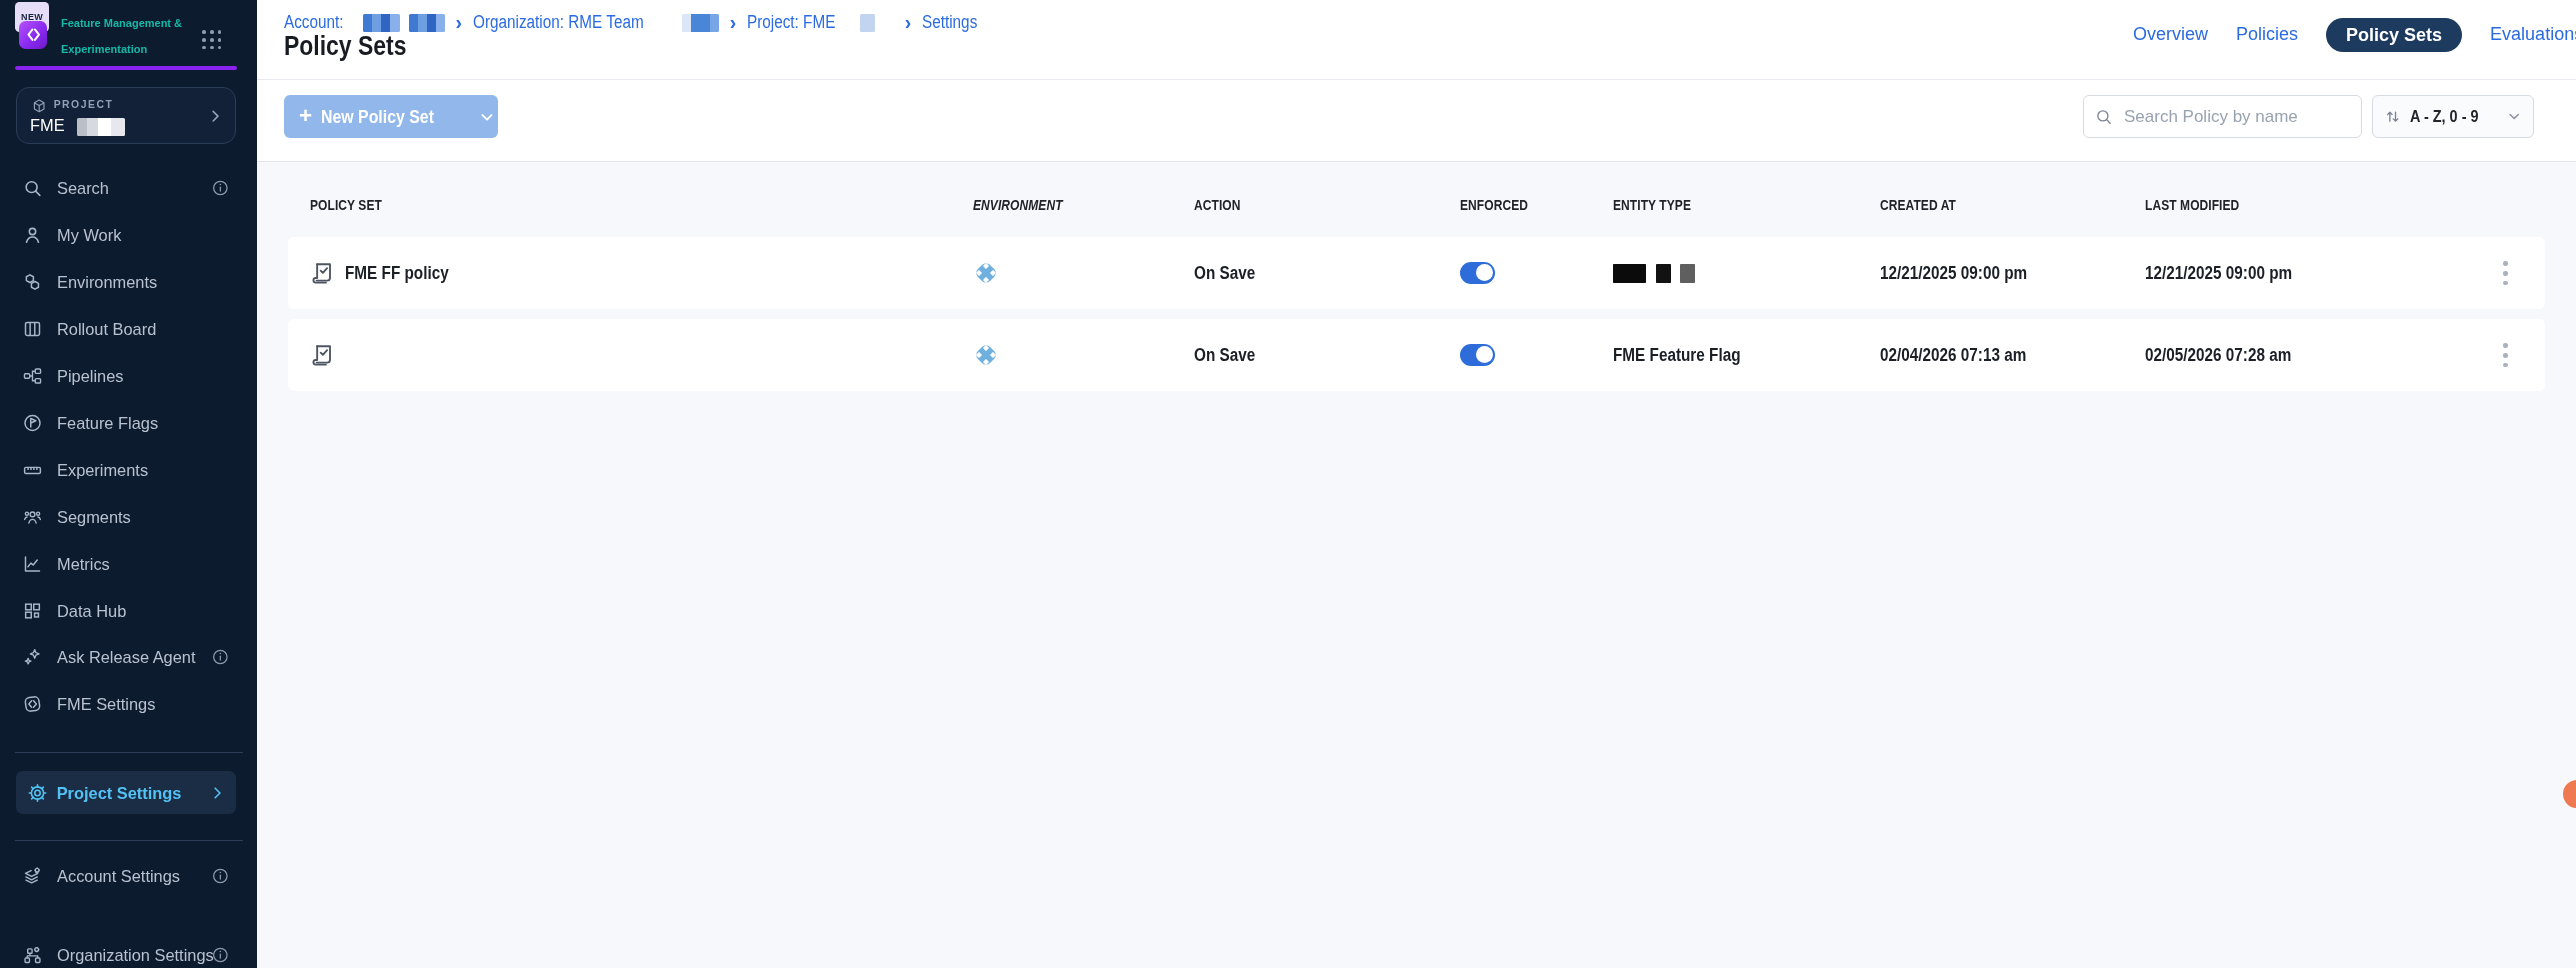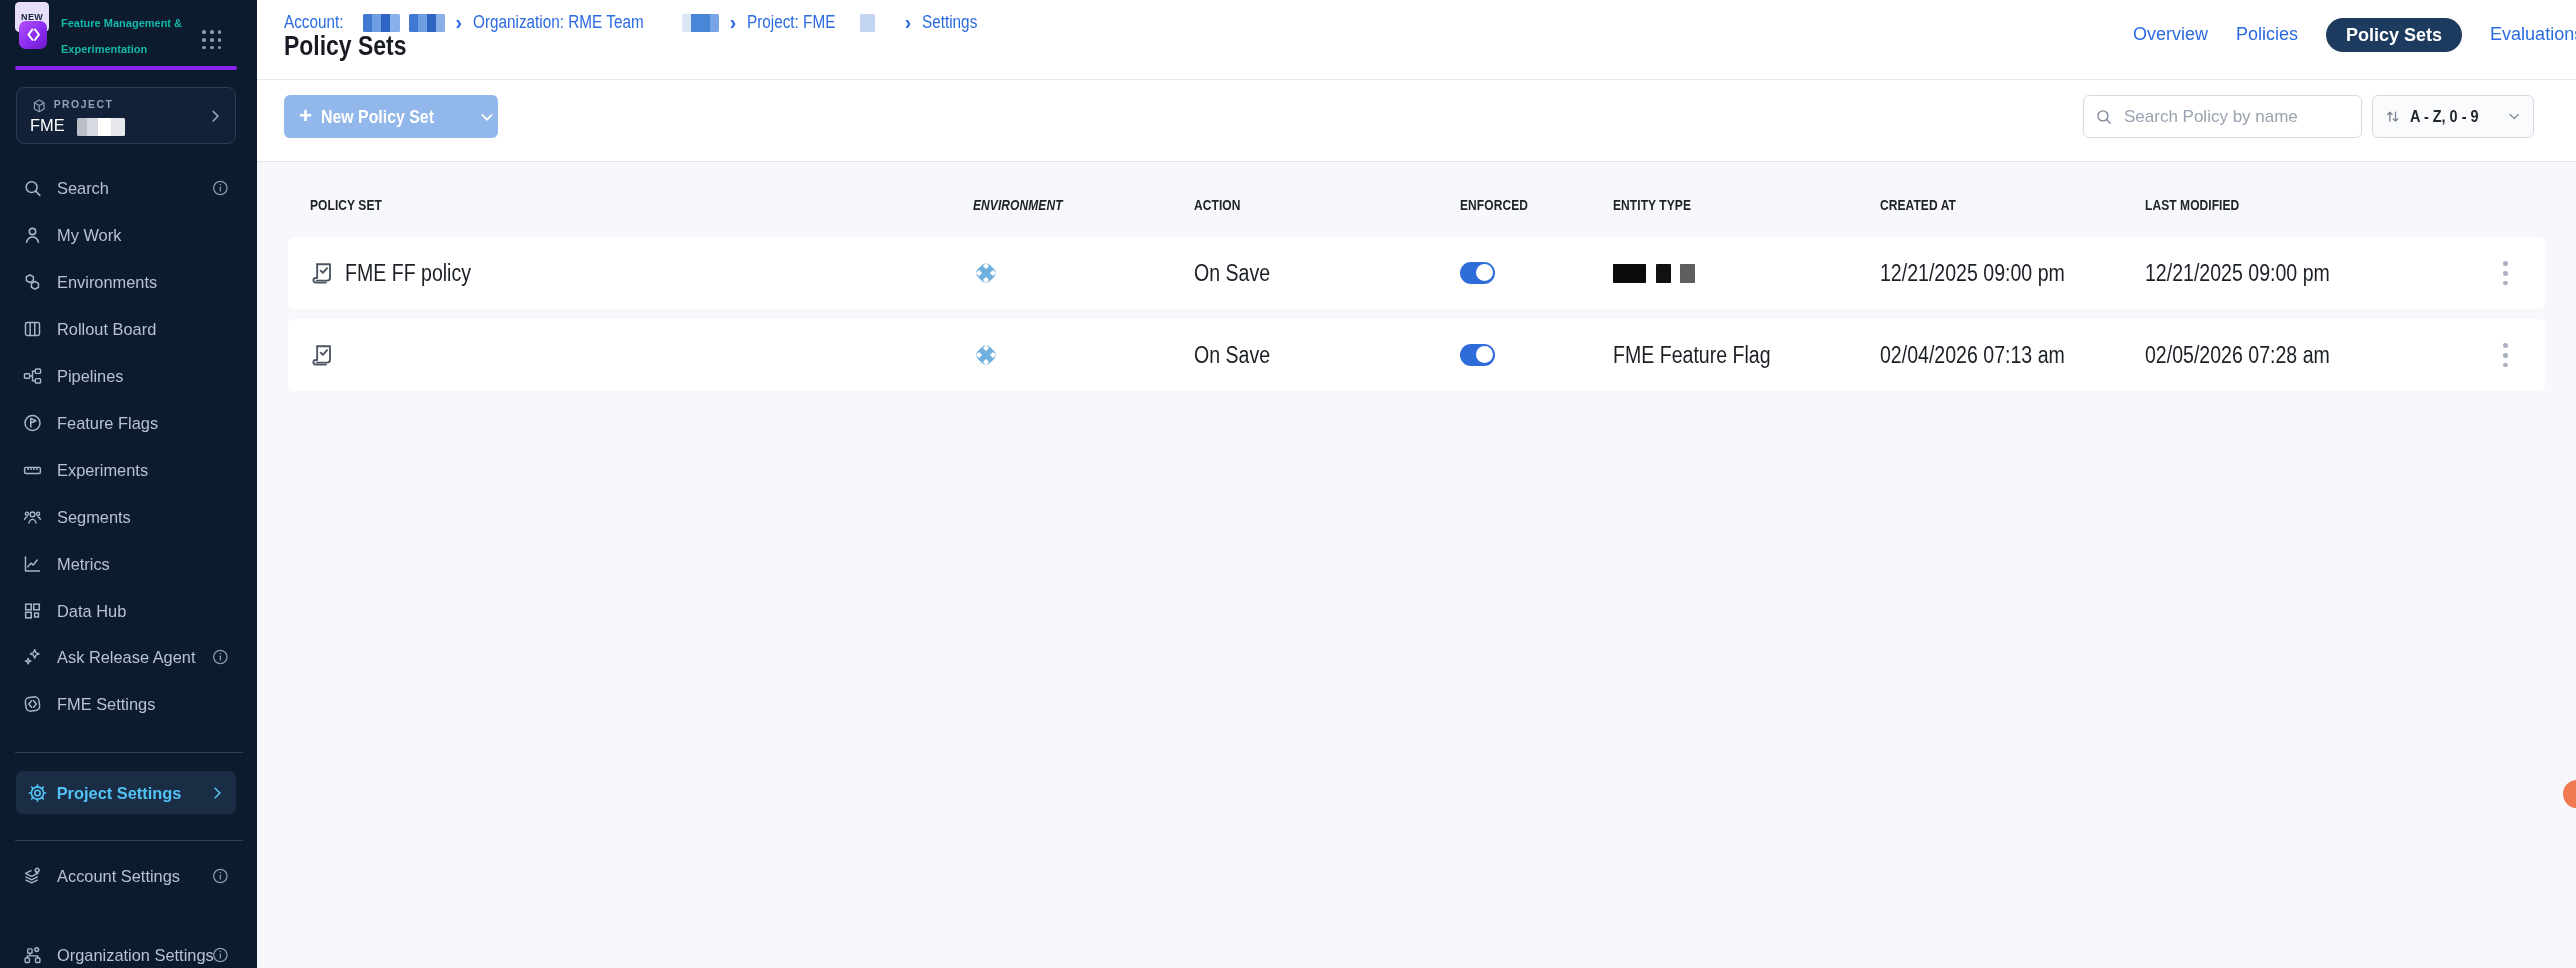--- a/index.html
+++ b/index.html
@@ -14,21 +14,21 @@
              background:#e6def9;color:#14203a;font-size:9px;font-weight:800;letter-spacing:0.4px;border-radius:4.5px;}
   .brand-logo{position:absolute;left:19.4px;top:21px;width:28px;height:28px;border-radius:6.7px;
               background:linear-gradient(135deg,#b553f7 0%,#8a2bf0 55%,#6f18c9 100%);
               display:flex;align-items:center;justify-content:center;}
   .brand-title{position:absolute;left:61px;top:9.7px;width:143px;font-size:11px;font-weight:700;
                line-height:26px;color:#14b8a6;}
   .grid9{position:absolute;left:202px;top:30px;width:20px;height:20px;
          display:grid;grid-template-columns:repeat(3,1fr);grid-template-rows:repeat(3,1fr);gap:3.7px;cursor:pointer;}
   .grid9 i{width:3.7px;height:3.7px;border-radius:50%;background:#8e9aac;}
   .accent-rule{position:absolute;left:15px;top:66px;width:222px;height:3.7px;border-radius:2.2px;}
-  .project-box{position:absolute;left:15.7px;top:87px;width:220px;height:57px;border-radius:8px;
+  .project-box{position:absolute;left:15.7px;top:87px;width:220px;height:57px;border-radius:13px;
                border:1.5px solid #2b3c57;background:#122137;box-sizing:border-box;cursor:pointer;}
   .pb-label{position:absolute;left:37px;top:11.2px;font-size:10.4px;font-weight:800;letter-spacing:1.5px;color:#93a0b5;}
   .pb-name{position:absolute;left:13.4px;top:28px;font-size:16.4px;color:#ffffff;}
   .pb-redact{position:absolute;left:60px;top:30px;width:48px;height:18px;border-radius:1.5px;
              background:linear-gradient(90deg,#b9bec7 0 10.4px,#d6d9df 10.4px 21px,#ffffff 21px 34px,#e6e8ed 34px 48px);}
   .side-item{position:absolute;left:0;width:257px;height:34px;cursor:pointer;}
   .si-icon{position:absolute;left:22.4px;top:50%;transform:translateY(-50%);width:21px;height:21px;}
   .si-label{position:absolute;left:57px;top:50%;transform:translateY(-50%);font-size:16.4px;color:#b8c2d1;white-space:nowrap;}
   .si-info{position:absolute;left:211px;top:50%;transform:translateY(-50%);width:18.7px;height:18.7px;cursor:pointer;}
   .side-divider{position:absolute;left:15px;width:228px;height:0.7px;background:#2e3e56;}
@@ -66,21 +66,21 @@
                     font-family:"Liberation Sans","DejaVu Sans",sans-serif;}
   .search-box input::placeholder{color:#99a2b0;}
   .sort-box{position:absolute;left:2372px;top:95px;width:162px;height:43px;border:1.5px solid #d6dae2;border-radius:6px;
             background:#fafbfd;box-sizing:border-box;display:flex;align-items:center;padding:0 10.4px;gap:7.5px;cursor:pointer;text-align:right;}
   .sort-label{font-size:17px;font-weight:700;color:#22262c;}
 
   
   .th{position:absolute;top:196px;font-size:15px;font-weight:700;color:#202329;letter-spacing:0.1px;}
   .row-card{position:absolute;left:288px;width:2257px;height:72px;background:#ffffff;border-radius:6px;cursor:pointer;}
   .row1{top:237px;} .row2{top:319px;}
-  .cell{position:absolute;top:0;height:100%;display:flex;align-items:center;font-size:23px;color:#1b1f26;}
+  .cell{position:absolute;top:0;height:100%;display:flex;align-items:center;font-size:18px;color:#1b1f26;font-weight:bold;}
   .c-name{left:57px;} .c-action{left:906px;} .c-entity{left:1325px;} .c-created{left:1592px;} .c-mod{left:1857px;}
   .policy-icon{position:absolute;left:21px;top:22.4px;width:28px;height:28px;}
   .env-icon{position:absolute;left:684px;top:22.4px;width:28px;height:28px;}
   .toggle{position:absolute;left:1172px;top:25px;width:35px;height:21.6px;border-radius:11.2px;background:#2d6cd9;cursor:pointer;}
   .toggle .knob{position:absolute;right:2.2px;top:2.2px;width:17px;height:17px;border-radius:50%;background:#fff;}
   .entity-redact{position:absolute;left:1325px;top:27px;display:flex;gap:9.7px;align-items:center;}
   .entity-redact i{display:block;height:19.4px;border-radius:0.7px;}
   .er1{width:33px;background:#0b0b0b;} .er2{width:15px;background:#121212;} .er3{width:15px;background:#5f5f5f;}
   .kebab{position:absolute;left:2201px;top:16.4px;width:33px;height:40px;display:flex;flex-direction:column;
          align-items:center;justify-content:center;gap:5.2px;cursor:pointer;}

